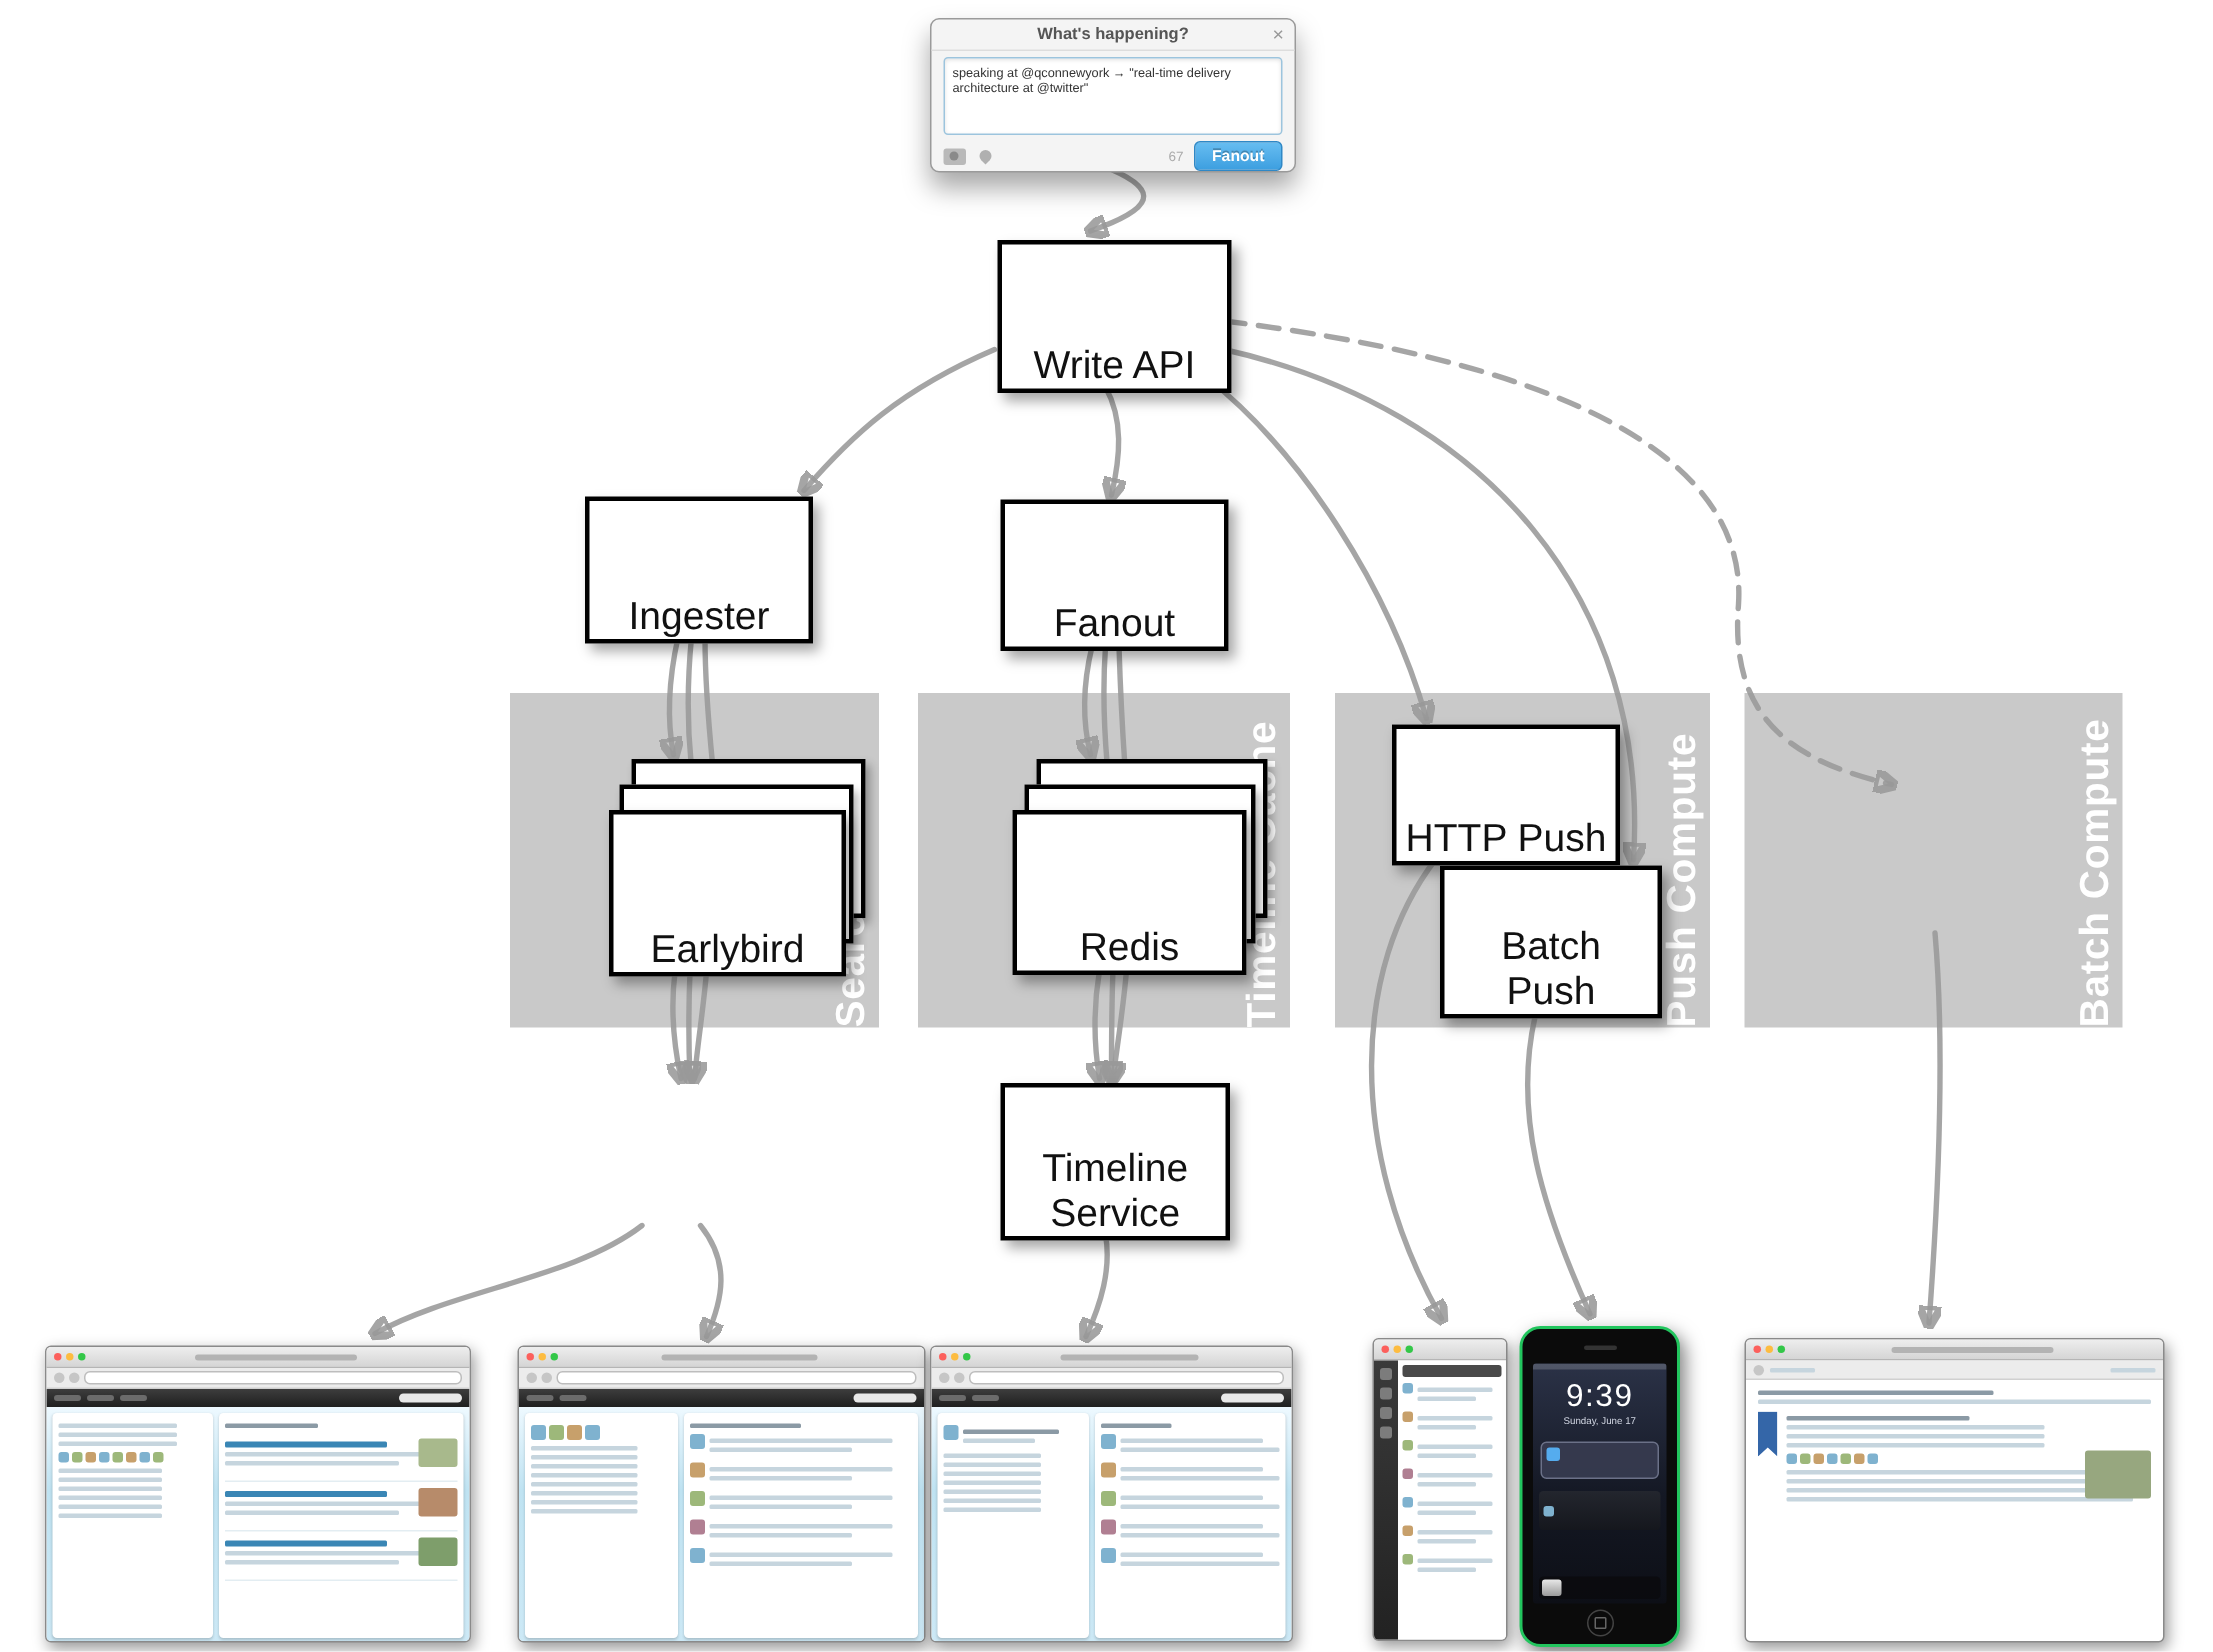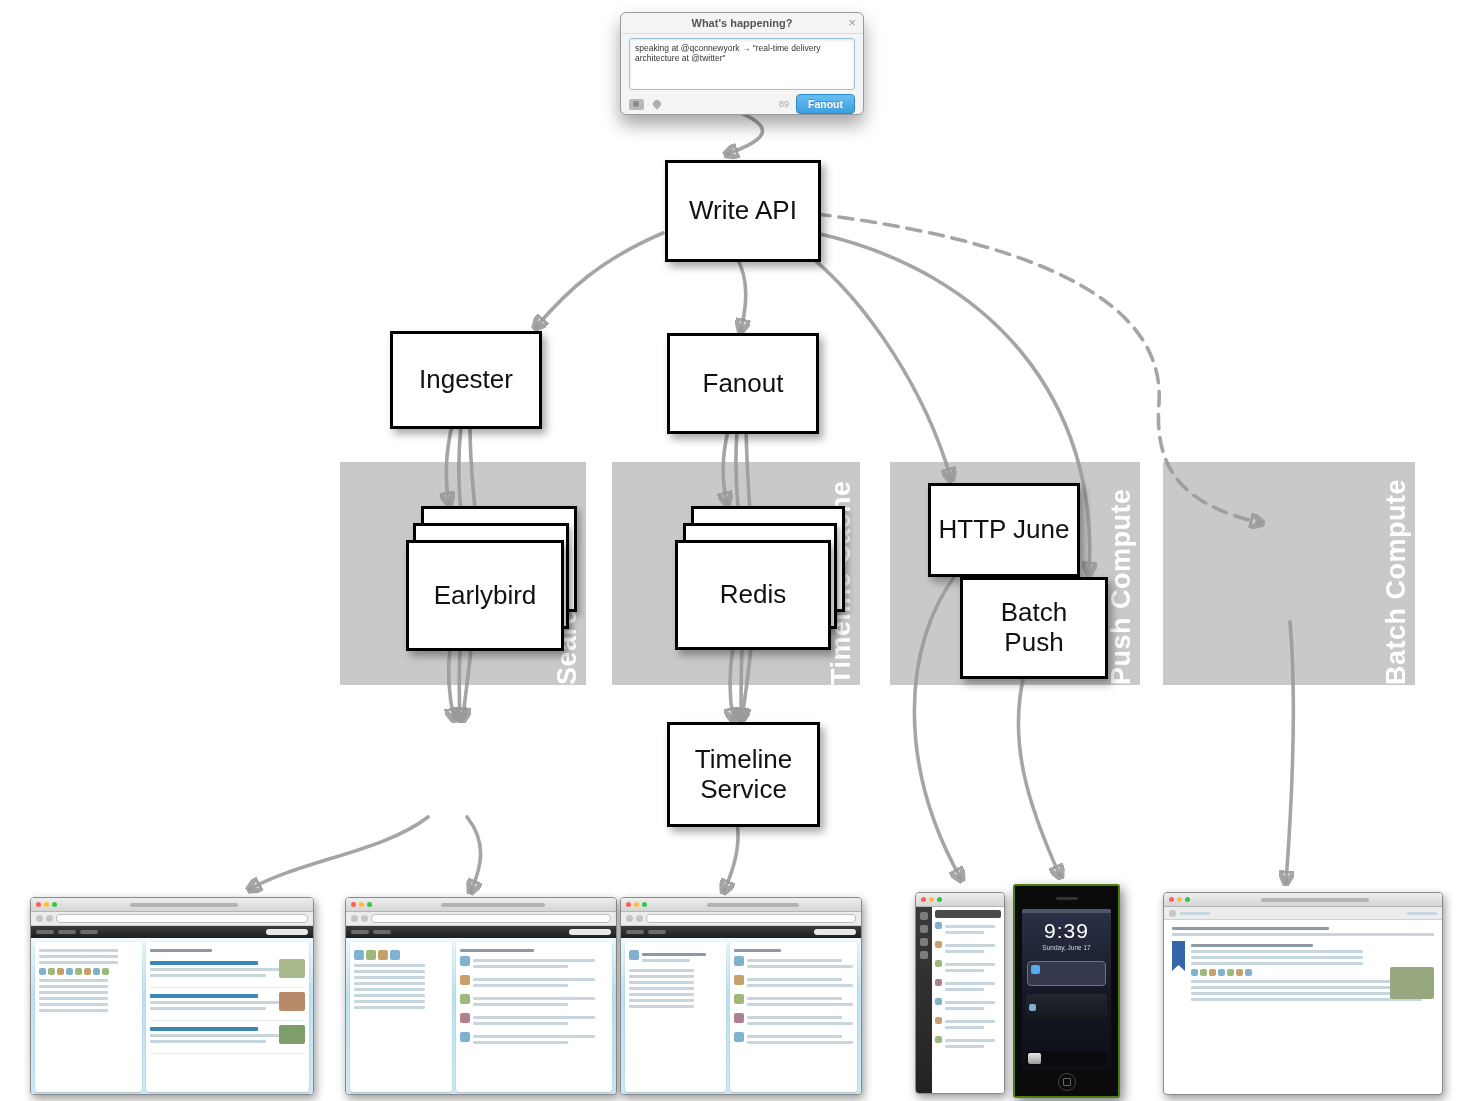--- a/index.html
+++ b/index.html
@@ -12,21 +12,21 @@
   .wires path.dashed{stroke-dasharray:14 9;}
 
   
   .section{position:absolute;background:#c9c9c9;z-index:1;}
   .seclabel{position:absolute;top:0;right:3px;height:100%;writing-mode:vertical-rl;
             transform:rotate(180deg);text-align:left;color:#fff;font-weight:bold;
             font-size:27px;letter-spacing:.5px;padding-top:10px;}
 
   
   .node{position:absolute;background:#fff;border:3px solid #000;z-index:10;
-        display:flex;align-items:center;justify-content:center;text-align:center;
+        display:flex;align-items:flex-end;justify-content:center;text-align:center;
         font-size:26px;line-height:1.15;box-shadow:4px 5px 8px rgba(0,0,0,.35);}
   .stackbox{position:absolute;background:#fff;border:3px solid #000;
             box-shadow:3px 4px 6px rgba(0,0,0,.3);}
 
   
   .compose{position:absolute;left:620px;top:12px;width:242px;height:101px;z-index:10;
            background:#f4f4f4;border:1px solid #9a9a9a;border-radius:6px;
            box-shadow:0 10px 18px rgba(0,0,0,.35);}
   .compose-header{position:relative;height:20px;display:flex;align-items:center;justify-content:center;
                   border-bottom:1px solid #ddd;}
@@ -87,21 +87,21 @@
 
   
   .pa-body{display:flex;height:calc(100% - 13px);}
   .pa-rail{width:16px;background:linear-gradient(#3a3a3a,#222);display:flex;flex-direction:column;
            align-items:center;gap:5px;padding-top:5px;}
   .railicon{width:8px;height:8px;background:#7c7c7c;border-radius:2px;}
   .pa-main{flex:1;background:#fff;padding:3px;overflow:hidden;}
   .pa-top{height:8px;background:#4a4a4a;border-radius:2px;margin-bottom:3px;}
 
   
-  .iphone{position:absolute;background:#0b0b0b;border:2px solid #4d7c0f;border-radius:3px;z-index:10;
+  .iphone{position:absolute;background:#0b0b0b;border:2px solid #22c55e;border-radius:14px;z-index:10;
           box-shadow:3px 5px 12px rgba(0,0,0,.5);}
   .earpiece{position:absolute;top:11px;left:50%;transform:translateX(-50%);width:22px;height:3px;
             background:#333;border-radius:2px;}
   .iscreen{position:absolute;left:7px;right:7px;top:23px;bottom:27px;border-radius:2px;overflow:hidden;
            background:linear-gradient(#2b3247 0%,#141824 55%,#0d0f16 100%);}
   .istatus{height:4px;background:rgba(255,255,255,.18);}
   .iclock{text-align:center;color:#fff;font-size:21px;font-weight:300;margin-top:6px;letter-spacing:1px;}
   .idate{text-align:center;color:#cfd4e0;font-size:6.5px;margin-top:1px;}
   .inotif{margin:10px 5px 0 5px;background:rgba(55,60,80,.92);border:1px solid #6b7188;border-radius:4px;
           padding:3px;display:flex;gap:3px;align-items:flex-start;}
@@ -167,21 +167,21 @@
 
   <div class="compose">
     <div class="compose-header">
       <span class="compose-title">What's happening?</span>
       <span class="compose-close">×</span>
     </div>
     <div class="compose-text">speaking at @qconnewyork → "real-time delivery architecture at @twitter"</div>
     <div class="compose-footer">
       <span class="cam"></span>
       <span class="pin"></span>
-      <span class="count">89</span>
+      <span class="count">67</span>
       <span class="tweet-btn">Fanout</span>
     </div>
   </div>
 
   <div class="section" style="left:340px;top:462px;width:246px;height:223px">
     <div class="seclabel">Search Index</div>
   </div>
   <div class="section" style="left:612px;top:462px;width:248px;height:223px">
     <div class="seclabel">Timeline Cache</div>
   </div>
@@ -208,21 +208,21 @@
     <span>Earlybird</span>
   </div>
 
   <div class="stackbox" style="left:691px;top:506px;width:148px;height:100px;z-index:6"></div>
   <div class="stackbox" style="left:683px;top:523px;width:148px;height:100px;z-index:7"></div>
   <div class="node" style="left:675px;top:540px;width:150px;height:104px;z-index:8">
     <span>Redis</span>
   </div>
 
   <div class="node" style="left:928px;top:483px;width:146px;height:88px">
-    <span>HTTP June</span>
+    <span>HTTP Push</span>
   </div>
   <div class="node" style="left:960px;top:577px;width:142px;height:96px">
     <span style="display:inline-block;width:90px">Batch Push</span>
   </div>
   <div class="node" style="left:667px;top:722px;width:147px;height:99px">
     <span style="display:inline-block;width:110px">Timeline Service</span>
   </div>
 
   <div class="shot" style="left:30px;top:897px;width:282px;height:196px">
     <div class="titlebar">

